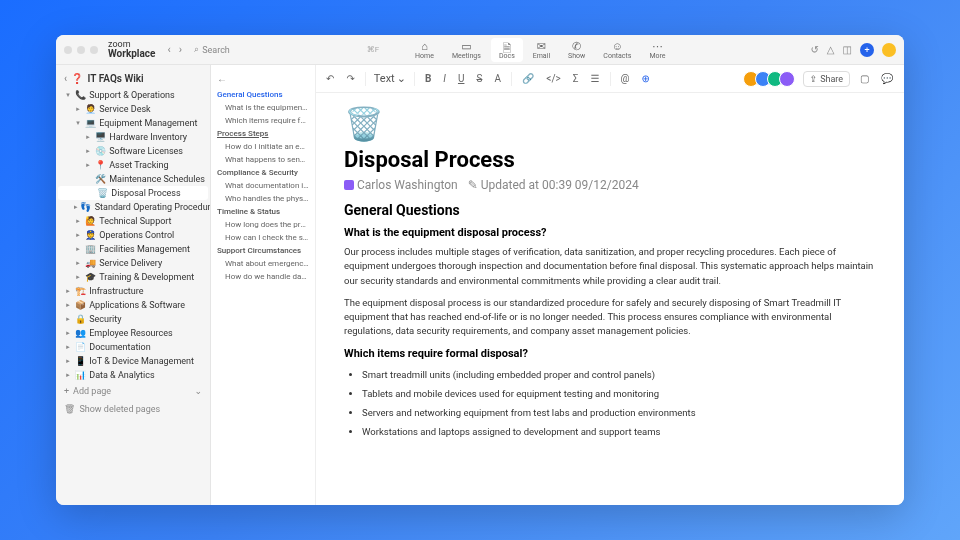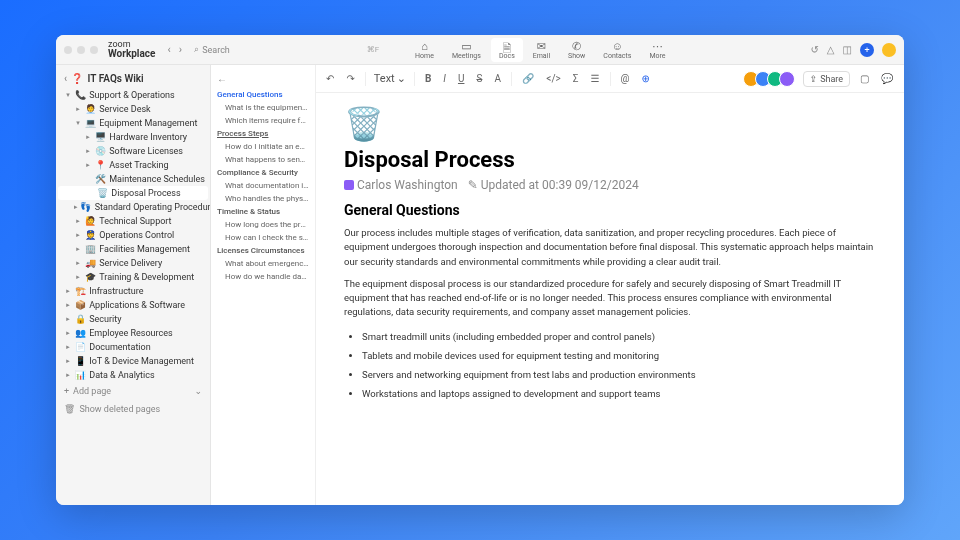--- a/index.html
+++ b/index.html
@@ -248,21 +248,21 @@
           <div class="outline-item h2 ">Which items require formal …</div>
           <div class="outline-item h1 " style="color: rgb(85, 85, 85); text-decoration: underline;">Process Steps</div>
           <div class="outline-item h2 ">How do I initiate an equipm…</div>
           <div class="outline-item h2 ">What happens to sensitive …</div>
           <div class="outline-item h1 " style="color: rgb(85, 85, 85);">Compliance &amp; Security</div>
           <div class="outline-item h2 ">What documentation is req…</div>
           <div class="outline-item h2 ">Who handles the physical di…</div>
           <div class="outline-item h1 " style="color: rgb(85, 85, 85);">Timeline &amp; Status</div>
           <div class="outline-item h2 ">How long does the process …</div>
           <div class="outline-item h2 ">How can I check the status …</div>
-          <div class="outline-item h1 " style="color: rgb(85, 85, 85);">Licenses Circumstances</div>
+          <div class="outline-item h1 " style="color: rgb(85, 85, 85);">Support Circumstances</div>
           <div class="outline-item h2 ">What about emergency dis…</div>
           <div class="outline-item h2 ">How do we handle damage…</div>
         </div>
     </div>
 
     <div class="main">
       <div class="toolbar">
         <span class="btn">↶</span>
         <span class="btn">↷</span>
         <span class="sep"></span>
@@ -302,22 +302,24 @@
         <div class="docicon">🗑️</div>
         <h1 class="doch1">Disposal Process</h1>
         <div class="meta">
           <span class="auth">
               <span class="authav"></span>
               <span>Carlos Washington</span>
             </span>
           <span>✎ <span>Updated at 00:39 09/12/2024</span></span>
         </div>
         <h2 class="doch2">General Questions</h2>
+        <h3 class="doch3">What is the equipment disposal process?</h3>
         <p class="docp">Our process includes multiple stages of verification, data sanitization, and proper recycling procedures. Each piece of equipment undergoes thorough inspection and documentation before final disposal. This systematic approach helps maintain our security standards and environmental commitments while providing a clear audit trail.</p>
         <p class="docp">The equipment disposal process is our standardized procedure for safely and securely disposing of Smart Treadmill IT equipment that has reached end-of-life or is no longer needed. This process ensures compliance with environmental regulations, data security requirements, and company asset management policies.</p>
+        <h3 class="doch3">Which items require formal disposal?</h3>
         <ul class="docul" id="bullets">
             <li>Smart treadmill units (including embedded proper and control panels)</li>
             <li>Tablets and mobile devices used for equipment testing and monitoring</li>
             <li>Servers and networking equipment from test labs and production environments</li>
             <li>Workstations and laptops assigned to development and support teams</li>
           </ul>
       </div>
     </div>
   </div>
 </div>

